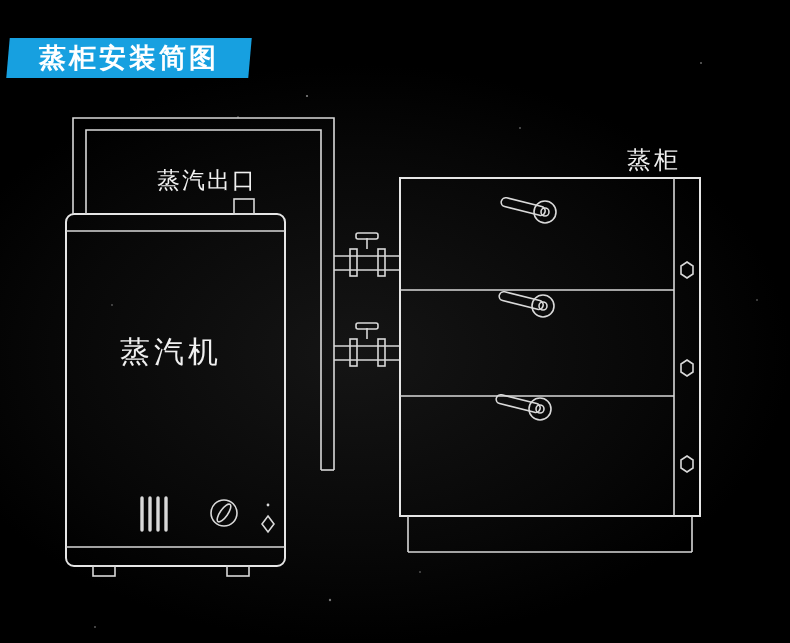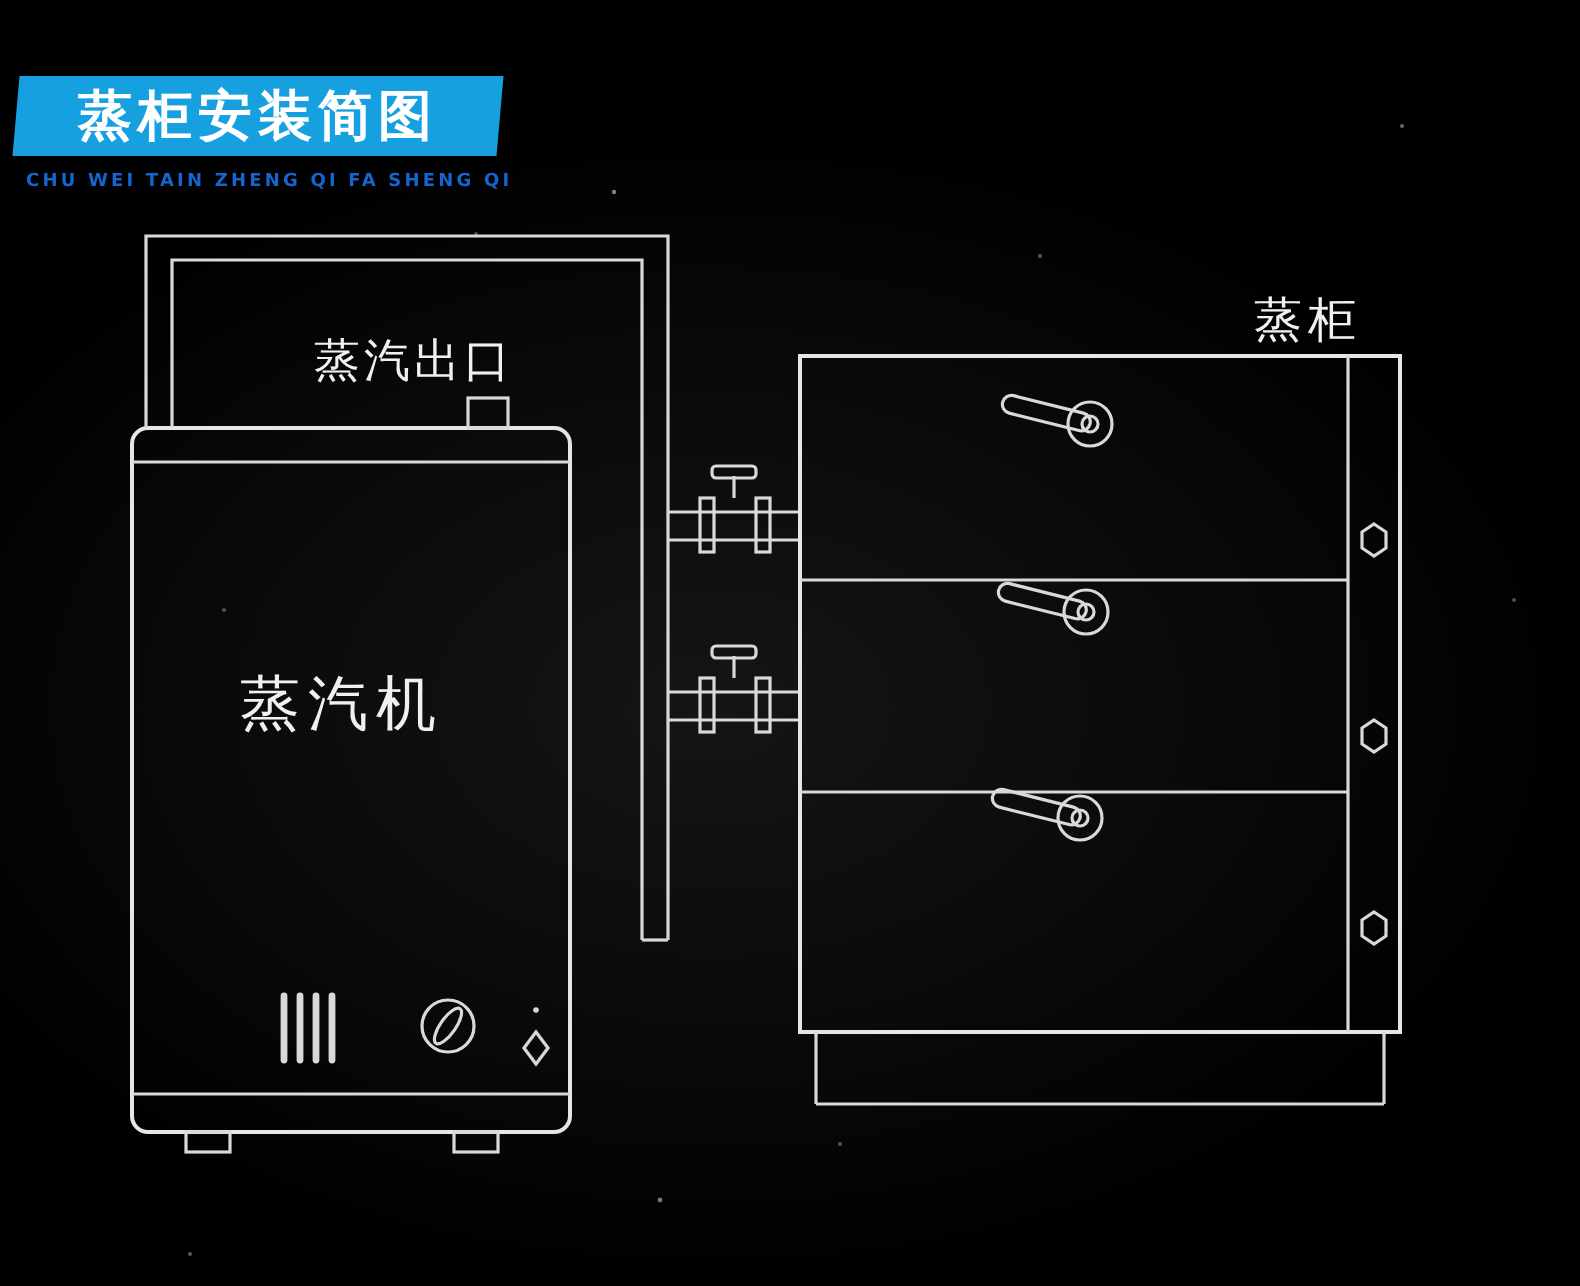--- a/index.html
+++ b/index.html
@@ -34,21 +34,20 @@
   .lbl{fill:#f0f0f0;stroke:none;}
 </style>
 </head>
 <body>
 
 <div class="stage">
 
   <div class="banner">
     <span class="banner-text">蒸柜安装简图</span>
   </div>
-  <div class="subtitle">CHU WEI TAIN ZHENG QI FA SHENG QI</div>
 
   <svg class="diagram" width="790" height="643" viewBox="0 0 790 643">
 
     <g fill="#ffffff" stroke="none">
       <circle cx="307" cy="96" r="1.1" opacity="0.5"></circle>
       <circle cx="520" cy="128" r="1" opacity="0.35"></circle>
       <circle cx="701" cy="63" r="1" opacity="0.4"></circle>
       <circle cx="112" cy="305" r="1" opacity="0.3"></circle>
       <circle cx="757" cy="300" r="1" opacity="0.3"></circle>
       <circle cx="330" cy="600" r="1.2" opacity="0.45"></circle>

